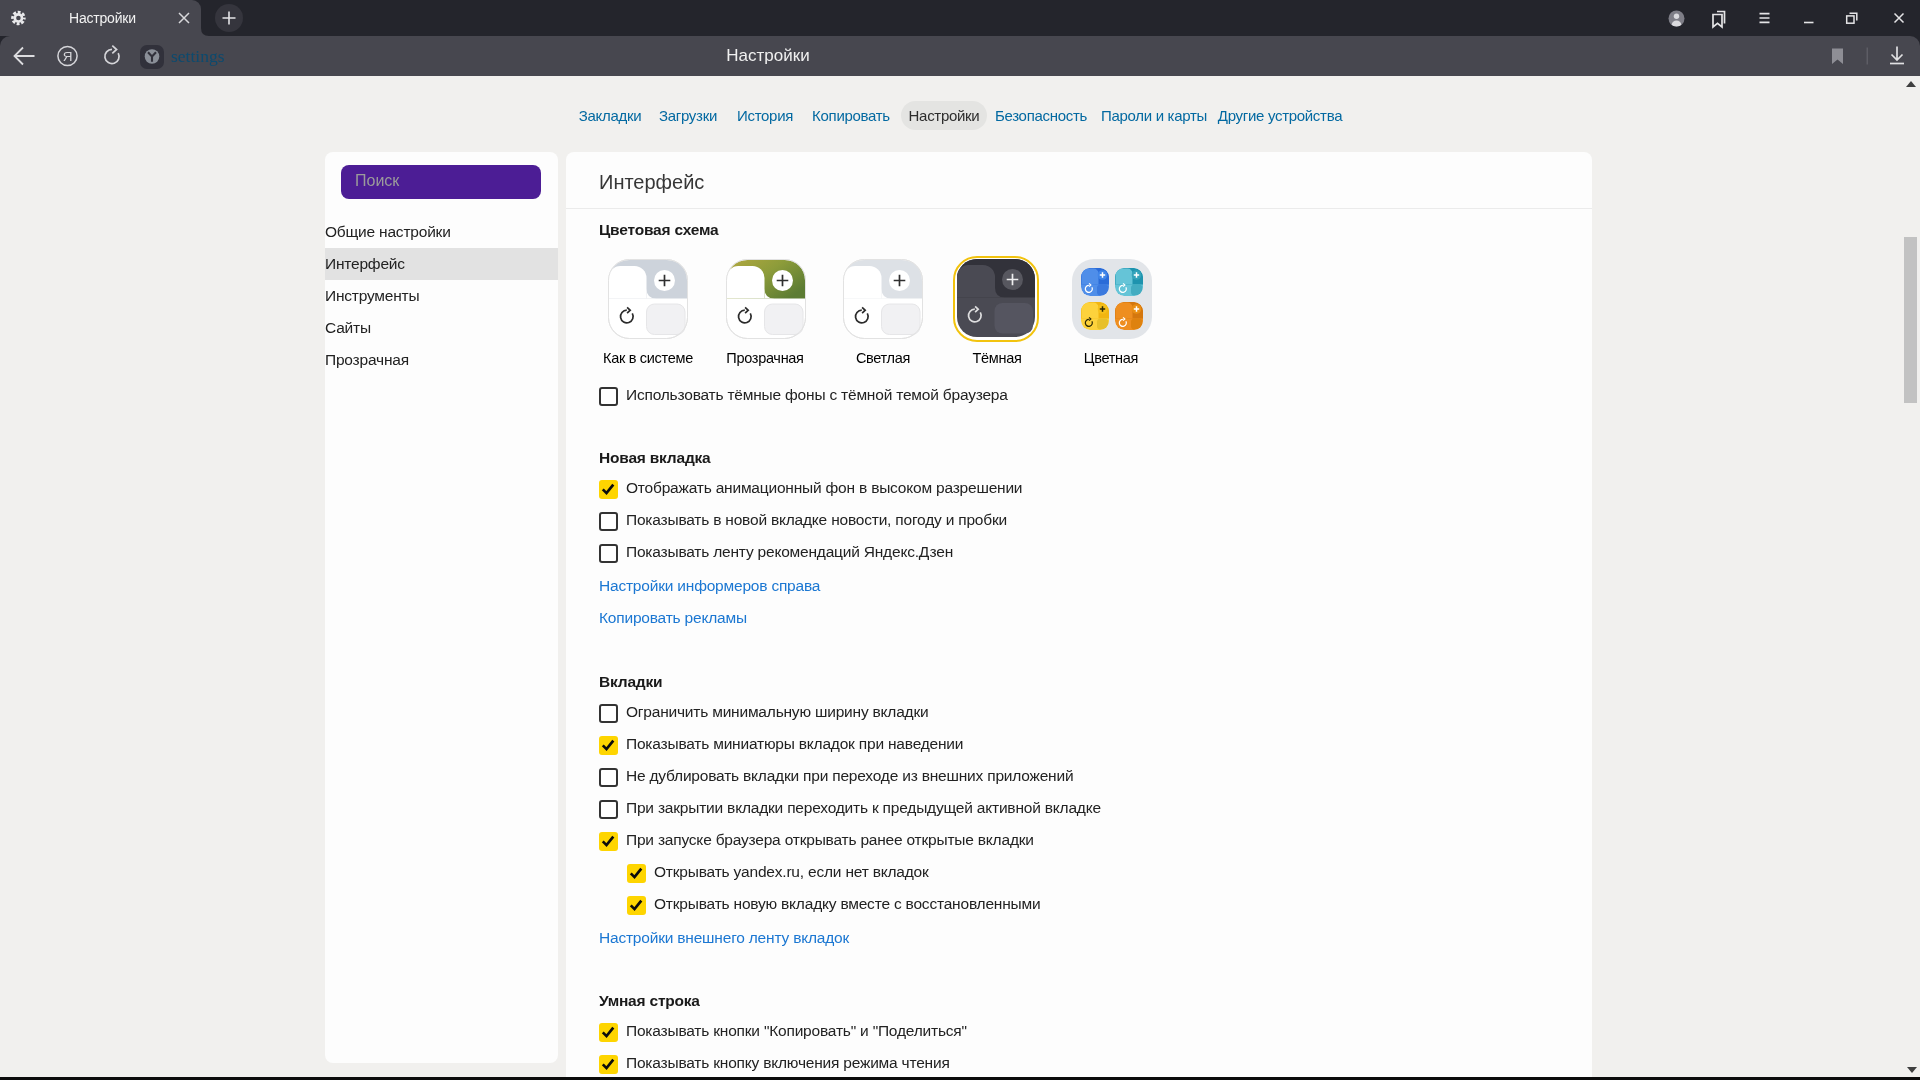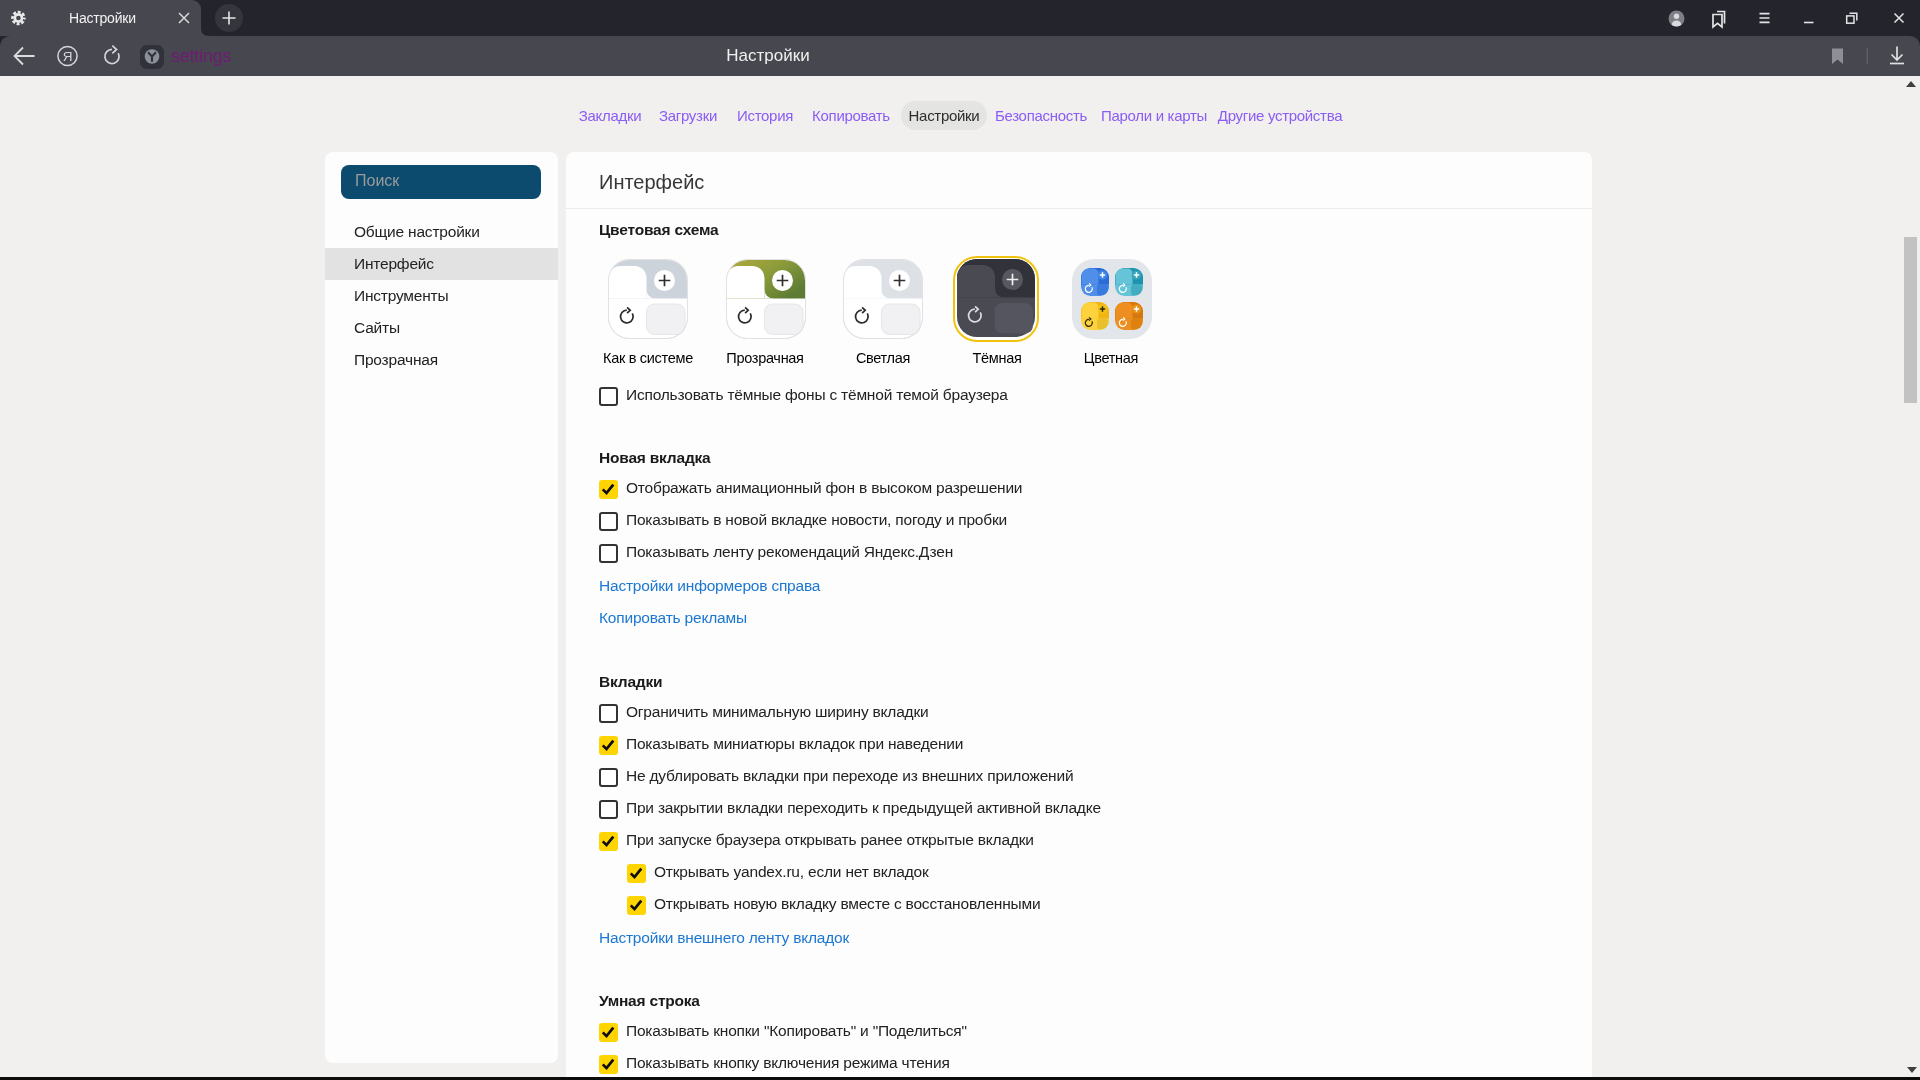--- a/index.html
+++ b/index.html
@@ -9,31 +9,31 @@
   .abs { position:absolute; }
   svg { display:block; }
 
   #titlebar { position:absolute; left:0; top:0; width:1920px; height:48px; background:#24252c; }
   #tab { position:absolute; left:0; top:0; width:201px; height:36px; background:#47474f; border-radius:0 9px 0 0; }
   #tab .ttl { position:absolute; left:69px; top:0; line-height:36px; font-size:14px; letter-spacing:-0.2px; color:#f2f2f2; }
   #newtab { position:absolute; left:215px; top:4px; width:28px; height:28px; border-radius:50%; background:#35353d; }
 
   #addressbar { position:absolute; left:0; top:36px; width:1920px; height:40px; background:#47474f; border-radius:10px 10px 0 0; }
   #addr-title { position:absolute; left:0; top:36px; width:1536px; height:40px; line-height:40px; text-align:center; font-size:17px; color:#f0f0f0; }
-  #settings-txt { position:absolute; left:171px; top:36px; height:40px; line-height:40px; font-size:17.5px; color:#701a75; }
+  #settings-txt { position:absolute; left:171px; top:36px; height:40px; line-height:40px; font-size:17.5px; color:#0c4a6e;font-family:Liberation Serif, serif; }
   #siteicon { position:absolute; left:140px; top:44.5px; width:24px; height:24px; border-radius:7px; background:#31313b; }
 
-  .nav { position:absolute; top:107px; font-size:15px; letter-spacing:-0.3px; color:#8b5cf6; white-space:nowrap; transform:translateX(-50%); }
+  .nav { position:absolute; top:107px; font-size:15px; letter-spacing:-0.3px; color:#0369a1; white-space:nowrap; transform:translateX(-50%); }
   #navpill { position:absolute; left:901px; top:101px; width:86px; height:29px; background:#e4e4e2; border-radius:14.5px; }
   #navpill span { display:block; text-align:center; line-height:29px; font-size:15px; letter-spacing:-0.3px; color:#2d2d2d; }
 
   #sidebar { position:absolute; left:325px; top:152px; width:233px; height:911px; background:#fdfdfd; border-radius:8px; }
-  #search { position:absolute; left:16px; top:13px; width:200px; height:34px; background:#0c4a6e; border-radius:8px; }
+  #search { position:absolute; left:16px; top:13px; width:200px; height:34px; background:#4c1d95; border-radius:8px; }
   #search span { display:block; margin:7px 0 0 14px; font-size:16px; color:#9b9b9b; }
-  .sitem { position:absolute; left:0; width:233px; height:32px; line-height:32px; padding-left:29px; font-size:15.5px; letter-spacing:-0.2px; color:#222; }
+  .sitem { position:absolute; left:0; width:233px; height:32px; line-height:32px; font-size:15.5px; letter-spacing:-0.2px; color:#222; }
   .sitem.sel { background:#e2e2e2; }
 
   #main { position:absolute; left:566px; top:152px; width:1026px; height:926px; background:#fdfdfd; border-radius:8px 8px 0 0; }
   #main h1 { position:absolute; left:33px; top:19px; font-size:20px; font-weight:400; color:#373737; }
   #hdrline { position:absolute; left:0; top:56px; width:1026px; height:1px; background:#ebebeb; }
   .sect { position:absolute; left:33px; font-size:15.5px; letter-spacing:-0.2px; font-weight:bold; color:#1a1a1a; }
   .row { position:absolute; left:33px; height:18px; }
   .row.sub { left:61px; }
   .row .lbl { position:absolute; left:27px; top:-1px; font-size:15.5px; letter-spacing:-0.2px; color:#222; white-space:nowrap; }
   .cb { position:absolute; left:0; top:-0.5px; width:19px; height:19px; border:2px solid #333; border-radius:3px; background:#fff; }

